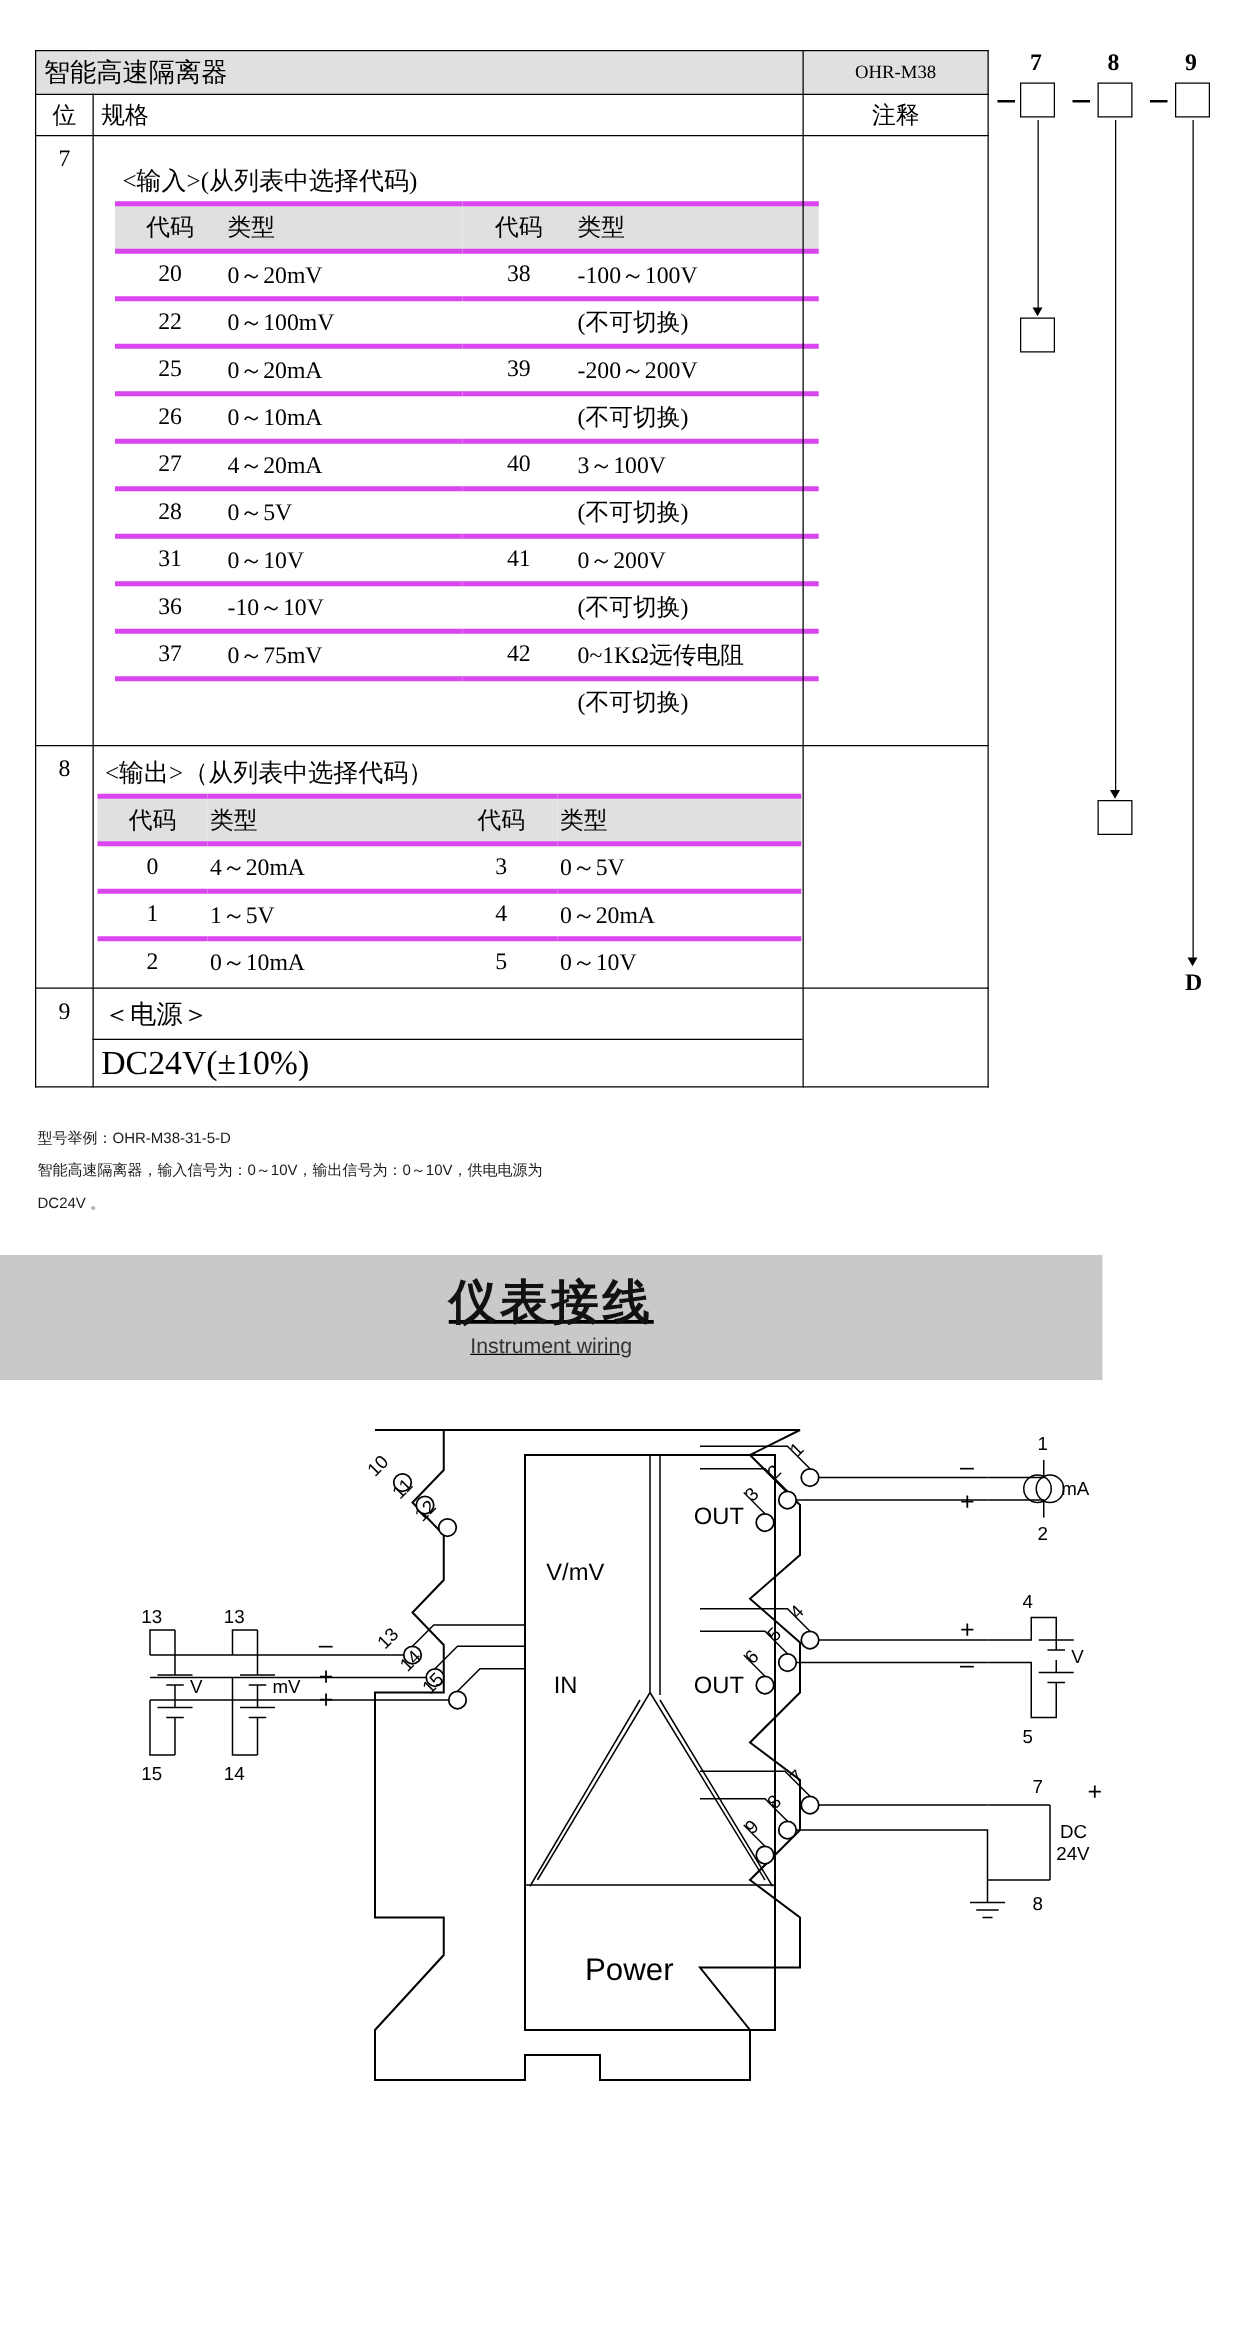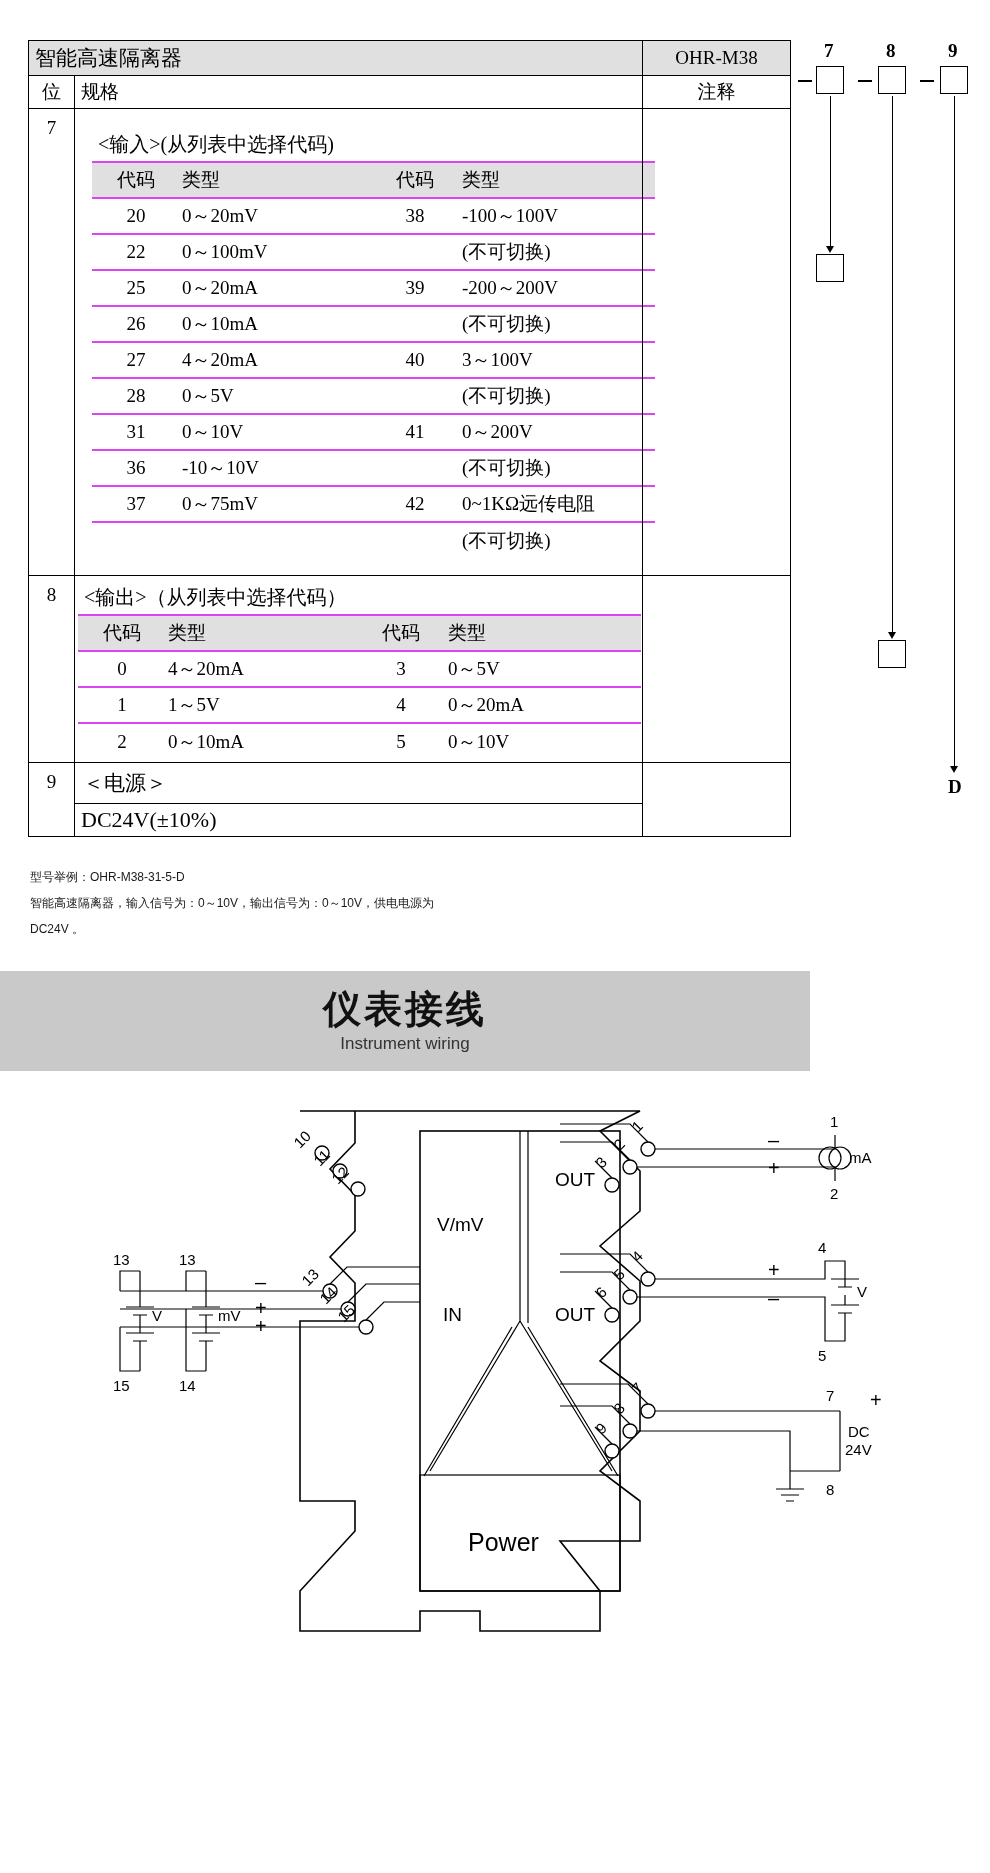--- a/index.html
+++ b/index.html
@@ -24,47 +24,47 @@
     table-layout: fixed;
     font-size: 19px;
   }
   table.spec td, table.spec th {
     border: 1px solid #000;
     padding: 3px 6px;
     vertical-align: middle;
     font-weight: normal;
   }
   .hdr-title { background: #e0e0e0; font-size: 21px; padding-left: 12px; }
-  .hdr-model { background: #e0e0e0; font-size: 19px; font-weight: bold; text-align: center; font-family: "Liberation Serif", serif; }
+  .hdr-model { background: #e0e0e0; font-size: 15px; font-weight: bold; text-align: center; font-family: "Liberation Serif", serif; }
   .col-pos { width: 46px; text-align: center; }
   .col-spec { width: 568px; }
   .col-note { width: 148px; text-align: center; }
 
   
   table.inner {
     border-collapse: collapse;
     width: 100%;
     table-layout: fixed;
     font-size: 19px;
   }
   table.inner td {
     border: none;
-    border-top: 2px solid #d946ef;
+    border-top: 4px solid #d946ef;
     padding: 4px 2px;
     height: 36px;
   }
   .ic-code { width: 88px; text-align: center; }
   .ic-type { width: 190px; }
   .ic-code2 { width: 90px; text-align: center; }
   .ic-type2 { width: 195px; }
   .shade { background: #e0e0e0; }
   .sec-title { padding: 5px 2px 3px 2px; font-size: 20px; }
   .cellpad { padding-left: 6px; }
   .nowrap { white-space: nowrap; }
-  .power-row { font-size: 22px; font-weight: bold; padding-left: 8px; }
+  .power-row { font-size: 27px; font-weight: bold; padding-left: 8px; }
 
   
   .annot {
     position: absolute;
     top: 0; left: 772px;
     width: 158px; height: 780px;
   }
   .annot .lbl {
     position: absolute;
     font-weight: bold;
@@ -101,27 +101,28 @@
     font-family: "Liberation Sans", sans-serif;
     font-size: 12px;
     line-height: 2.0;
     color: #1a1a1a;
   }
   .example div { margin-bottom: 2px; }
 
   
   .banner {
     margin-top: 30px;
-    width: 810px;
+    width: 882px;
     height: 100px;
     background: #c9c9c9;
     display: flex;
     flex-direction: column;
     align-items: center;
     justify-content: center;
+    text-decoration: underline;
   }
   .banner .cn {
     font-family: "Liberation Sans", sans-serif;
     font-size: 38px;
     font-weight: bold;
     letter-spacing: 3px;
     color: #111;
     line-height: 1.15;
   }
   .banner .en {

